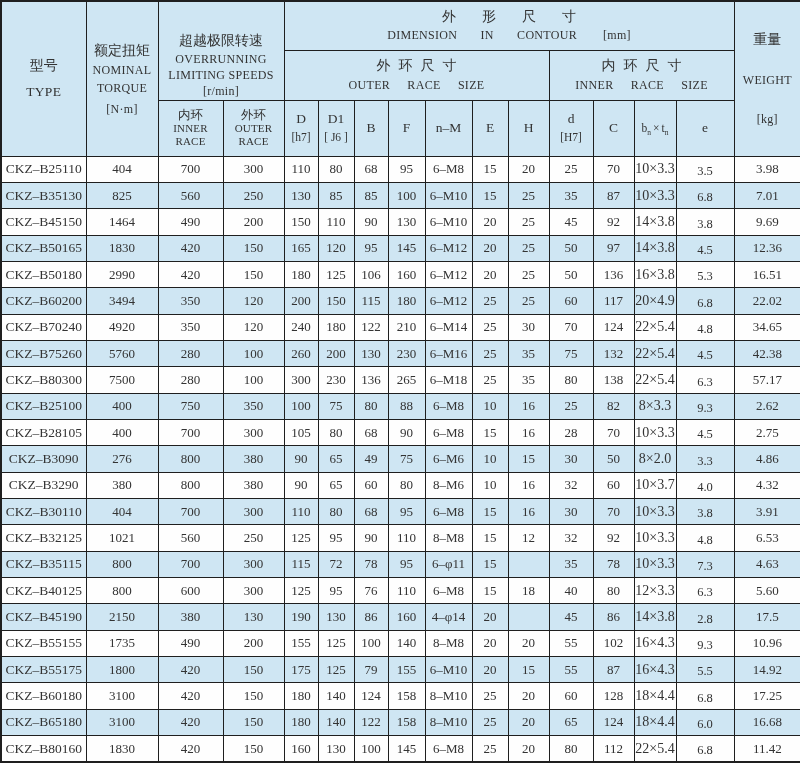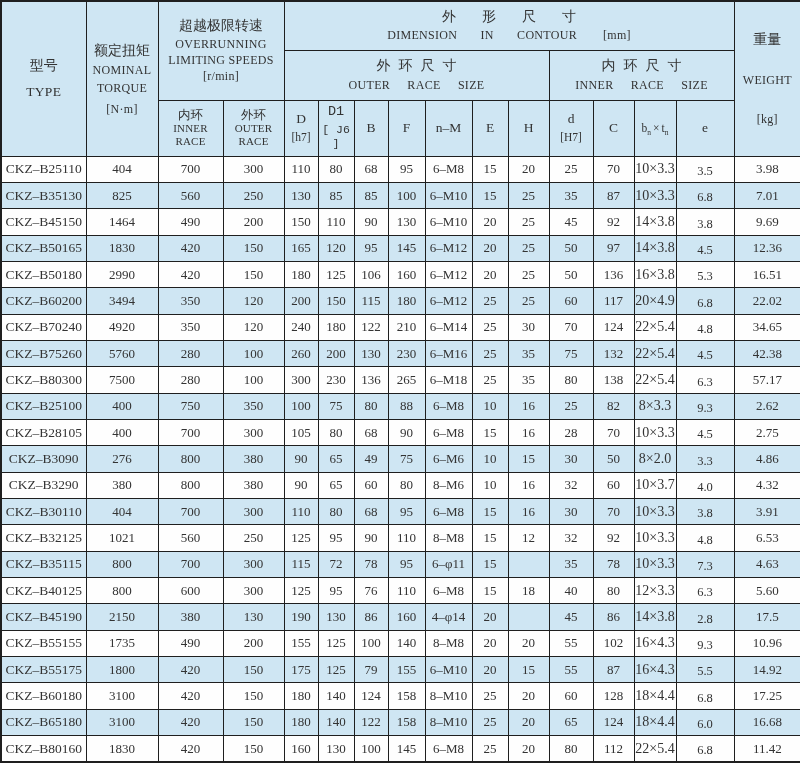--- a/index.html
+++ b/index.html
@@ -80,21 +80,21 @@
       </th>
       <th rowspan="3">
         <div class="stack lh-mid">
           <span class="zh">额定扭矩</span>
           <span class="en">NOMINAL</span>
           <span class="en">TORQUE</span>
           <span class="en unit-gap">[N·m]</span>
         </div>
       </th>
       <th colspan="2" rowspan="2">
-        <div class="stack lh-tight" style="line-height:1.35;">
+        <div class="stack lh-tight" style="line-height:1.35;justify-content:flex-end;">
           <span class="zh">超越极限转速</span>
           <span class="en">OVERRUNNING</span>
           <span class="en">LIMITING SPEEDS</span>
           <span class="en">[r/min]</span>
         </div>
       </th>
       <th colspan="11">
         <div class="stack lh-tight" style="flex-direction:column;gap:2px;">
           <span class="zh ls-wide">外形尺寸</span>
           <span style="display:flex;gap:26px;align-items:flex-end;">
@@ -140,21 +140,21 @@
           <span class="en-sm">RACE</span>
         </div>
       </th>
       <th>
         <div class="stack" style="gap:2px;">
           <span class="lead">D</span>
           <span class="tol">[h7]</span>
         </div>
       </th>
       <th>
-        <div class="stack" style="gap:2px;font-family:Liberation Mono, monospace;">
+        <div class="stack" style="gap:2px;">
           <span class="lead">D1</span>
           <span class="tol">[ J6 ]</span>
         </div>
       </th>
       <th class="lead">B</th>
       <th class="lead">F</th>
       <th class="lead">n–M</th>
       <th class="lead">E</th>
       <th class="lead">H</th>
       <th>

